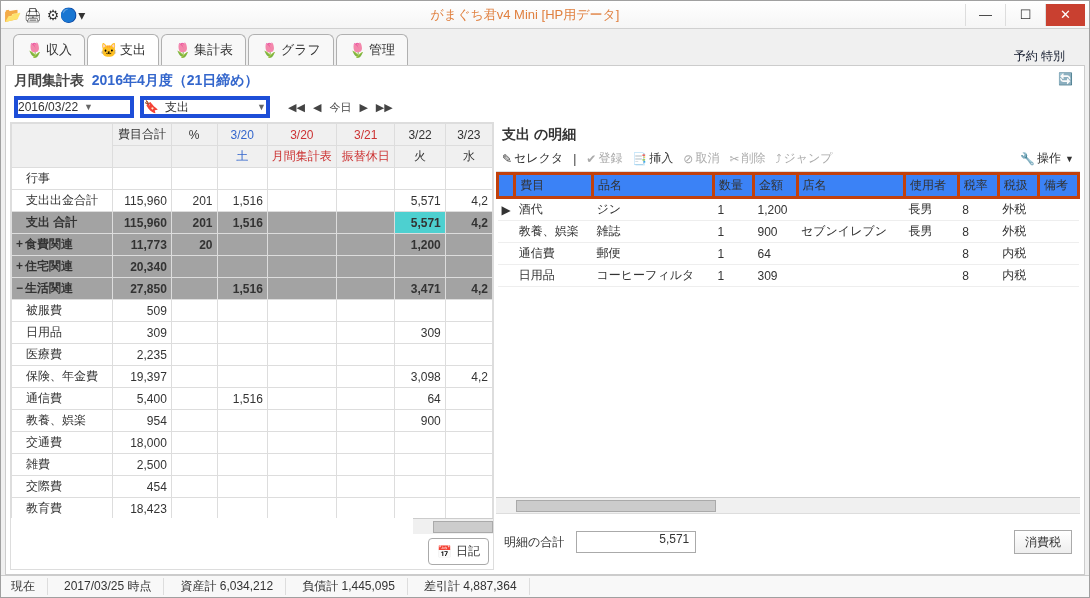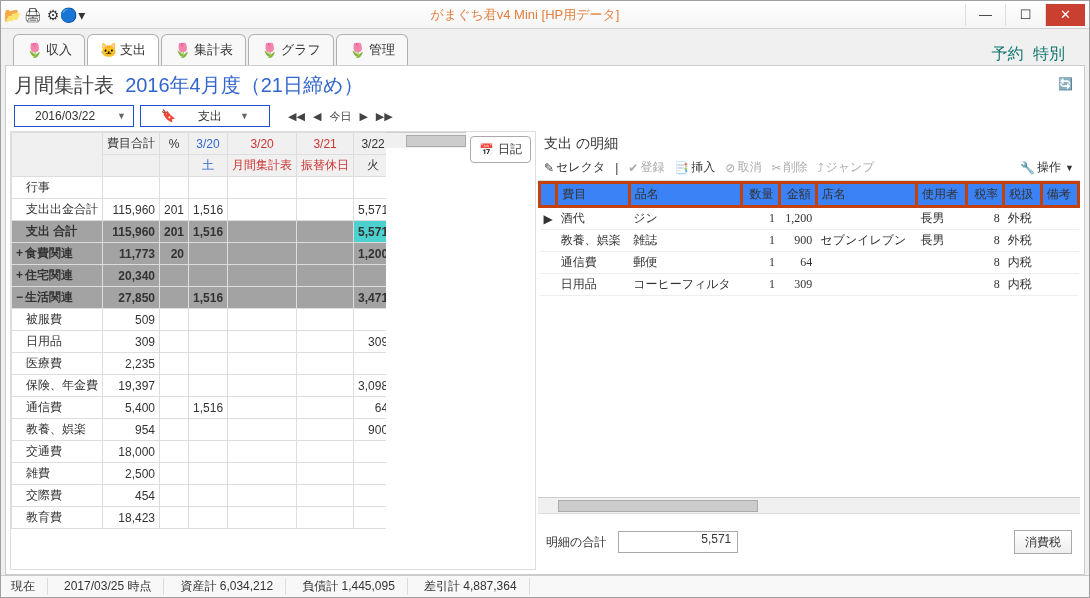--- a/index.html
+++ b/index.html
@@ -8,54 +8,54 @@
 .titlebar { height: 28px; background: linear-gradient(#fff, #f5f5f5); border-bottom: 1px solid #d0d0d0; display: flex; align-items: center; padding: 0 4px; }
 .titlebar .tb-icon { width: 16px; height: 16px; margin-right: 4px; display: inline-flex; align-items: center; justify-content: center; font-size: 14px; cursor: pointer; }
 .titlebar .title { flex: 1; text-align: center; color: #e08040; font-size: 13px; }
 .titlebar .winbtns { display: flex; gap: 0; }
 .titlebar .winbtn { width: 40px; height: 22px; display: flex; align-items: center; justify-content: center; cursor: pointer; font-size: 13px; border-left: 1px solid #ddd; }
 .titlebar .winbtn.close { background: #c94030; color: #fff; }
 .tabs { height: 36px; display: flex; align-items: flex-end; padding: 4px 12px 0; background: #f0f0f0; }
 .tab { padding: 6px 12px; border: 1px solid #b0b0b0; border-bottom: none; border-radius: 6px 6px 0 0; background: #f8f8f8; display: flex; align-items: center; gap: 4px; cursor: pointer; margin-right: 2px; font-size: 13px; }
 .tab.active { background: #fff; }
 .tab .tabicon { width: 16px; height: 16px; font-size: 14px; }
-.tabtext-right { margin-left: auto; padding-right: 12px; font-size: 16px; color: #0f766e; cursor: pointer; font-family: Liberation Mono, monospace; }
+.tabtext-right { margin-left: auto; padding-right: 12px; font-size: 12px; color: #0f172a; cursor: pointer; }
 .content { flex: 1; background: #fff; border: 1px solid #ccc; margin: 0 4px; display: flex; flex-direction: column; padding: 4px; overflow: hidden; }
 .hdr-row { display: flex; align-items: center; padding: 2px 4px; }
-.hdr-title { font-size: 20px; font-weight: normal; color: #444; }
+.hdr-title { font-size: 14px; font-weight: bold; color: #444; }
 .hdr-title .blue { color: #3366cc; }
 .hdr-icon { margin-left: auto; width: 18px; height: 18px; cursor: pointer; }
 .toolbar { display: flex; align-items: center; gap: 6px; padding: 4px; }
-.combo { height: 22px; border: 1px solid #1d4ed8; background: #fff; display: flex; align-items: center; padding: 0 20px; cursor: pointer; gap: 16px; }
+.combo { height: 22px; border: 4px solid #1d4ed8; background: #fff; display: flex; align-items: center; padding: 0 0; cursor: pointer; }
 .combo .dd { margin-left: 6px; font-size: 9px; color: #666; }
 .vcr { display: flex; gap: 8px; align-items: center; margin-left: 12px; }
 .vcrbtn { cursor: pointer; font-size: 11px; color: #444; }
 .panes { flex: 1; display: flex; gap: 2px; overflow: hidden; }
-.left-pane { width: 526px; display: flex; flex-direction: row; border: 1px solid #ddd; overflow: hidden; }
+.left-pane { width: 484px; display: flex; flex-direction: column; border: 1px solid #ddd; overflow: hidden; align-items: flex-end; }
 .right-pane { flex: 1; display: flex; flex-direction: column; overflow: hidden; }
 .grid { overflow: auto; }
 .grid table { border-collapse: collapse; width: 100%; }
 .grid th, .grid td { border: 1px solid #ddd; padding: 2px 4px; white-space: nowrap; text-align: right; height: 18px; }
 .grid th { background: #f0f0f0; font-weight: normal; text-align: center; }
 .grid th.daysat { color: #3366cc; }
 .grid th.dayhol { color: #cc3333; }
 .grid td.label { text-align: left; padding-left: 14px; }
 .grid td.label.group { padding-left: 4px; }
 .grid tr.pink td { background: #a3a3a3; }
 .grid tr.bold td { font-weight: bold; }
 .grid td.hl { background: #4dd0d0 !important; }
-.right-title { font-weight: normal; font-size: 14px; padding: 4px 6px; }
+.right-title { font-weight: bold; font-size: 14px; padding: 4px 6px; }
 .right-tools { display: flex; align-items: center; gap: 10px; padding: 2px 6px 4px; border-bottom: 1px solid #ddd; }
 .rtool { display: flex; align-items: center; gap: 2px; cursor: pointer; font-size: 12px; }
 .rtool.faded { color: #aaa; }
 .detail-grid { flex: 1; overflow: auto; }
 .detail-grid table { border-collapse: collapse; width: 100%; }
 .detail-grid th { background: #3b82f6; border: 3px solid #c2410c; padding: 2px 4px; font-weight: normal; text-align: left; height: 20px; }
 .detail-grid td { border-bottom: 1px solid #eee; padding: 2px 4px; height: 18px; }
-.detail-grid td.num, .detail-grid th.num { text-align: right; font-family: Liberation Serif, serif; }
+.detail-grid td.num, .detail-grid th.num { text-align: left; }
 .bottom-bar { display: flex; align-items: center; gap: 12px; padding: 16px 8px; border-top: 1px solid #ddd; }
 .bottom-input { width: 120px; height: 22px; border: 1px solid #aaa; text-align: right; padding: 0 6px; background: #fff; }
 .btn { height: 24px; padding: 0 10px; border: 1px solid #aaa; background: linear-gradient(#fff,#eee); cursor: pointer; display: inline-flex; align-items: center; }
 .scrollbar { height: 16px; background: #f0f0f0; border-top: 1px solid #ccc; display: flex; align-items: center; }
 .scrollbar .thumb { height: 12px; background: #ccc; border: 1px solid #aaa; width: 60px; margin-left: 20px; }
 .below-grid { padding: 4px; }
 .diary-btn { display: inline-flex; gap: 4px; align-items: center; padding: 4px 8px; border: 1px solid #aaa; border-radius: 4px; background: #fff; cursor: pointer; }
 .statusbar { height: 22px; border-top: 1px solid #ccc; background: #f8f8f8; display: flex; align-items: center; gap: 16px; padding: 0 10px; font-size: 12px; }
 .statusbar .cell { border-right: 1px solid #ddd; padding-right: 12px; }
 </style>

